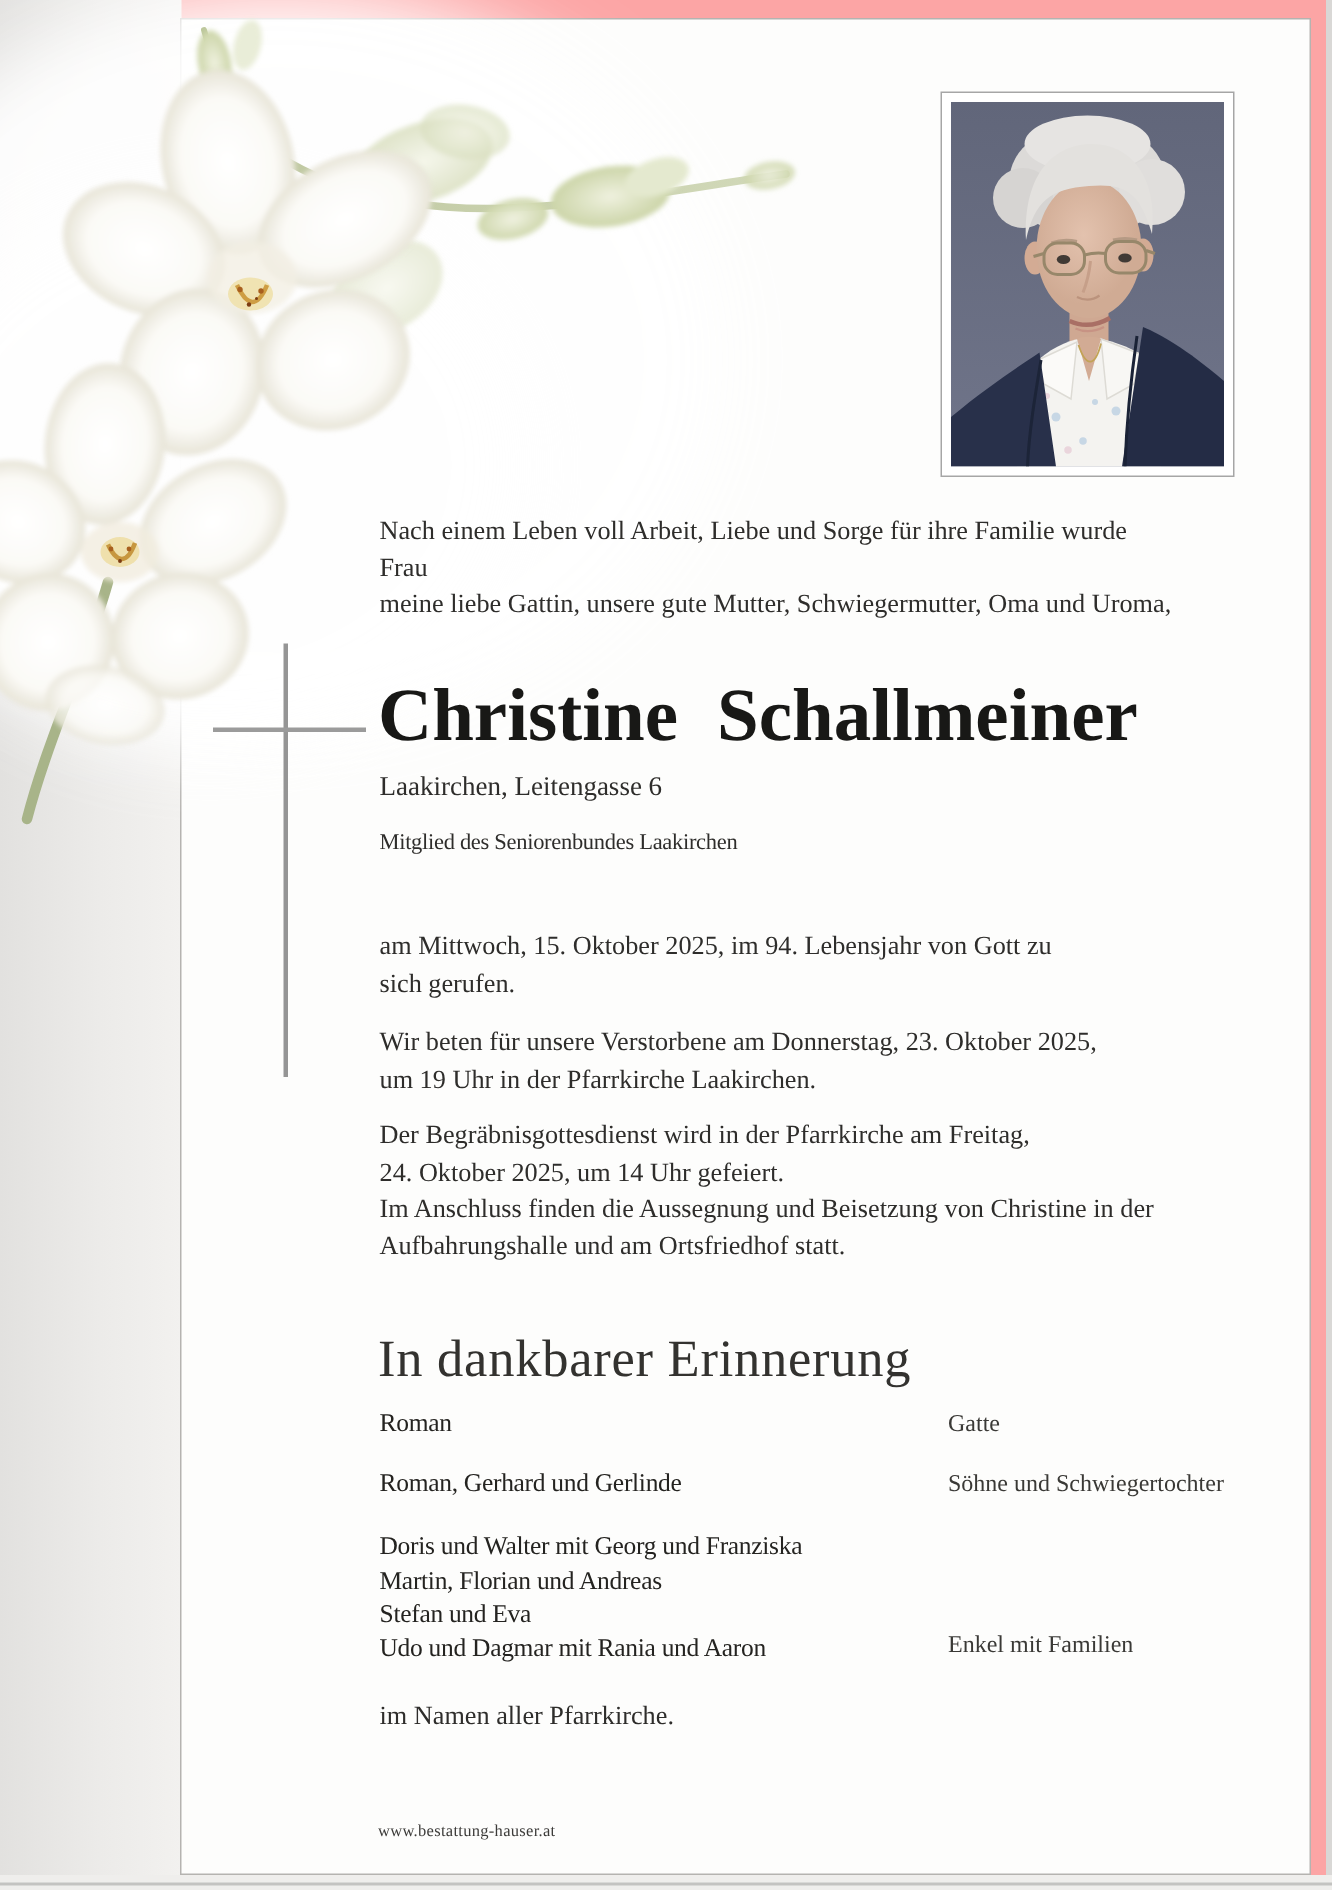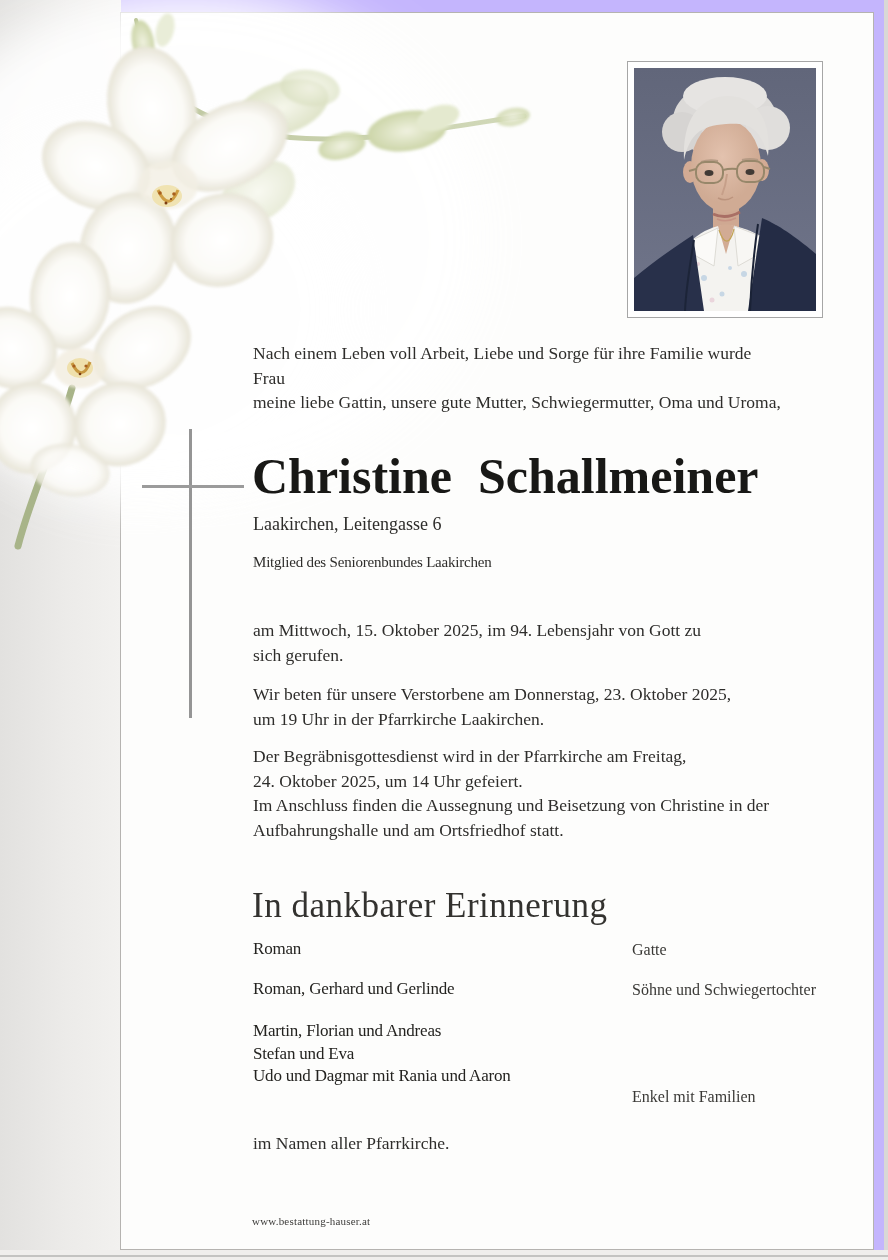--- a/index.html
+++ b/index.html
@@ -1,18 +1,18 @@
 <!DOCTYPE html>
 <html><head>
 <meta charset="utf-8">
 <style>
   html,body{margin:0;padding:0;background:#dcdbd9;}
   #page{
     position:relative;width:888px;height:1260px;overflow:hidden;
-    background:#c4b5fd;
+    background:#fca5a5;
     font-family:"Liberation Serif","DejaVu Serif",serif;
     color:#2e2d2b;
   }
   
   .left-shade{position:absolute;left:0;top:0;width:121px;height:1260px;
     background:linear-gradient(90deg,#e2e1df 0%,#ecebe9 55%,#f2f1ef 100%);z-index:1;}
   .right-edge-shade{position:absolute;right:0;top:0;width:4px;height:1260px;background:#d9d8d6;z-index:1;}
   .bottom-area{position:absolute;left:0;top:1250px;width:888px;height:10px;background:#efeeec;z-index:1;}
   .bottom-edge-line{position:absolute;left:0;top:1255px;width:888px;height:2px;background:#c3c3c1;z-index:2;}
   
@@ -234,20 +234,21 @@
 
   <div class="txt heading">In dankbarer Erinnerung</div>
 
   <div class="txt names row1-names">Roman</div>
   <div class="txt relation row1-rel">Gatte</div>
 
   <div class="txt names row2-names">Roman, Gerhard und Gerlinde</div>
   <div class="txt relation row2-rel">Söhne und Schwiegertochter</div>
 
   <div class="txt names row3-names">
+    <span class="line">Doris und Walter mit Georg und Franziska</span>
     <span class="line">Martin, Florian und Andreas</span>
     <span class="line">Stefan und Eva</span>
     <span class="line">Udo und Dagmar mit Rania und Aaron</span>
   </div>
   <div class="txt relation row3-rel">Enkel mit Familien</div>
 
   <div class="txt closing">im Namen aller Pfarrkirche.</div>
 
   <div class="txt website">www.bestattung-hauser.at</div>
 

